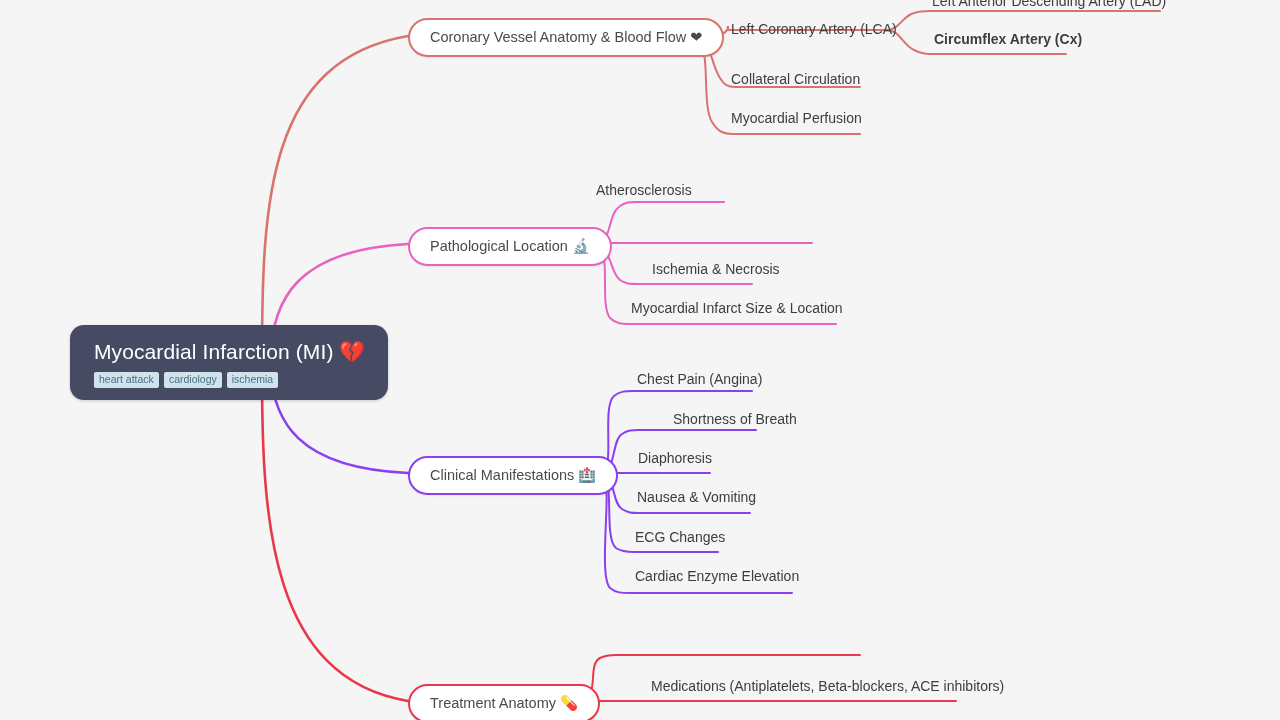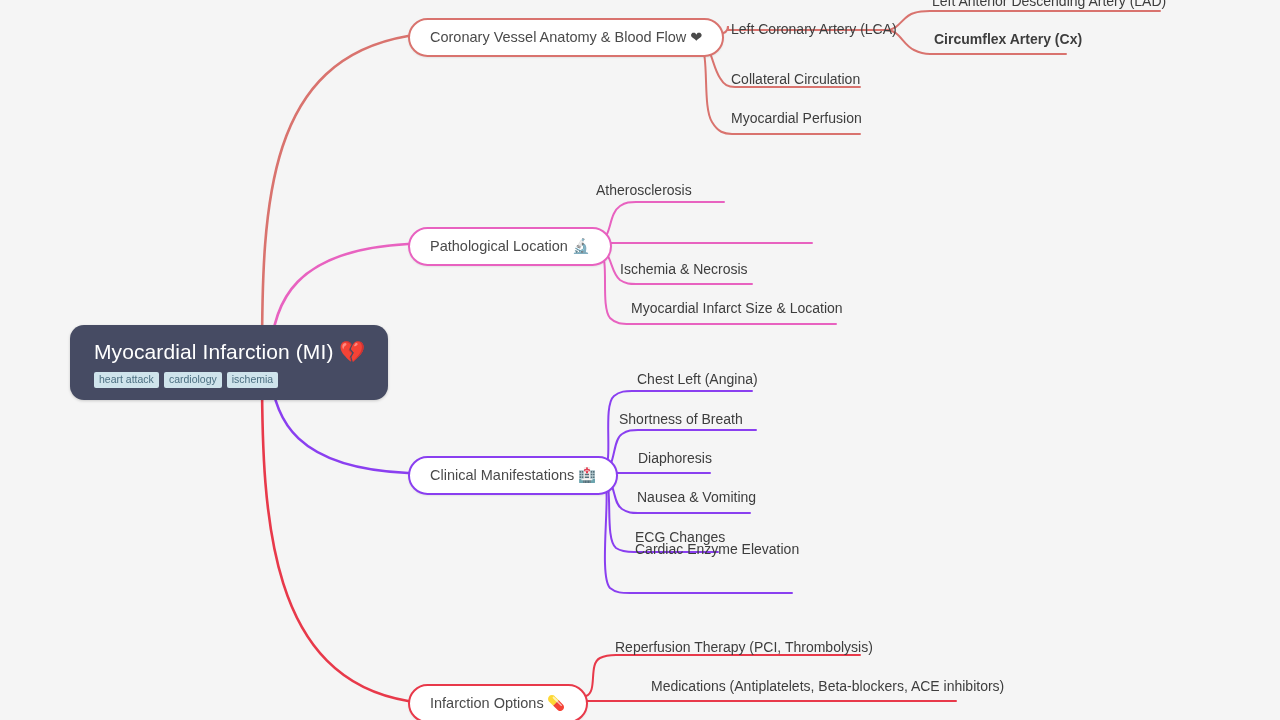--- a/index.html
+++ b/index.html
@@ -150,54 +150,51 @@
     <span>Myocardial Perfusion</span>
   </div>
 
   <div class="node branch" style="left:408px; top:227px; border-color:#e862c0;">
     <span>Pathological Location 🔬</span>
   </div>
 
   <div class="node leaf" style="left:596px; top:181px;">
     <span>Atherosclerosis</span>
   </div>
-  <div class="node leaf" style="left:620px; top:260px;">
+  <div class="node leaf" style="left:652px; top:260px;">
     <span>Ischemia &amp; Necrosis</span>
   </div>
   <div class="node leaf" style="left:631px; top:299px;">
     <span>Myocardial Infarct Size &amp; Location</span>
   </div>
 
   <div class="node branch" style="left:408px; top:456px; border-color:#8a3ff0;">
     <span>Clinical Manifestations 🏥</span>
   </div>
 
   <div class="node leaf" style="left:637px; top:370px;">
-    <span>Chest Left (Angina)</span>
-  </div>
-  <div class="node leaf" style="left:619px; top:410px;">
+    <span>Chest Pain (Angina)</span>
+  </div>
+  <div class="node leaf" style="left:673px; top:410px;">
     <span>Shortness of Breath</span>
   </div>
   <div class="node leaf" style="left:638px; top:449px;">
     <span>Diaphoresis</span>
   </div>
   <div class="node leaf" style="left:637px; top:488px;">
     <span>Nausea &amp; Vomiting</span>
   </div>
   <div class="node leaf" style="left:635px; top:528px;">
     <span>ECG Changes</span>
   </div>
-  <div class="node leaf" style="left:635px; top:540px;">
+  <div class="node leaf" style="left:635px; top:567px;">
     <span>Cardiac Enzyme Elevation</span>
   </div>
 
   <div class="node branch" style="left:408px; top:684px; border-color:#e8394a;">
-    <span>Infarction Options 💊</span>
-  </div>
-
-  <div class="node leaf" style="left:615px; top:638px;">
-    <span>Reperfusion Therapy (PCI, Thrombolysis)</span>
-  </div>
+    <span>Treatment Anatomy 💊</span>
+  </div>
+
   <div class="node leaf" style="left:613px; top:677px;margin-left:38px;">
     <span>Medications (Antiplatelets, Beta-blockers, ACE inhibitors)</span>
   </div>
 
 </div>
 
 </body></html>

